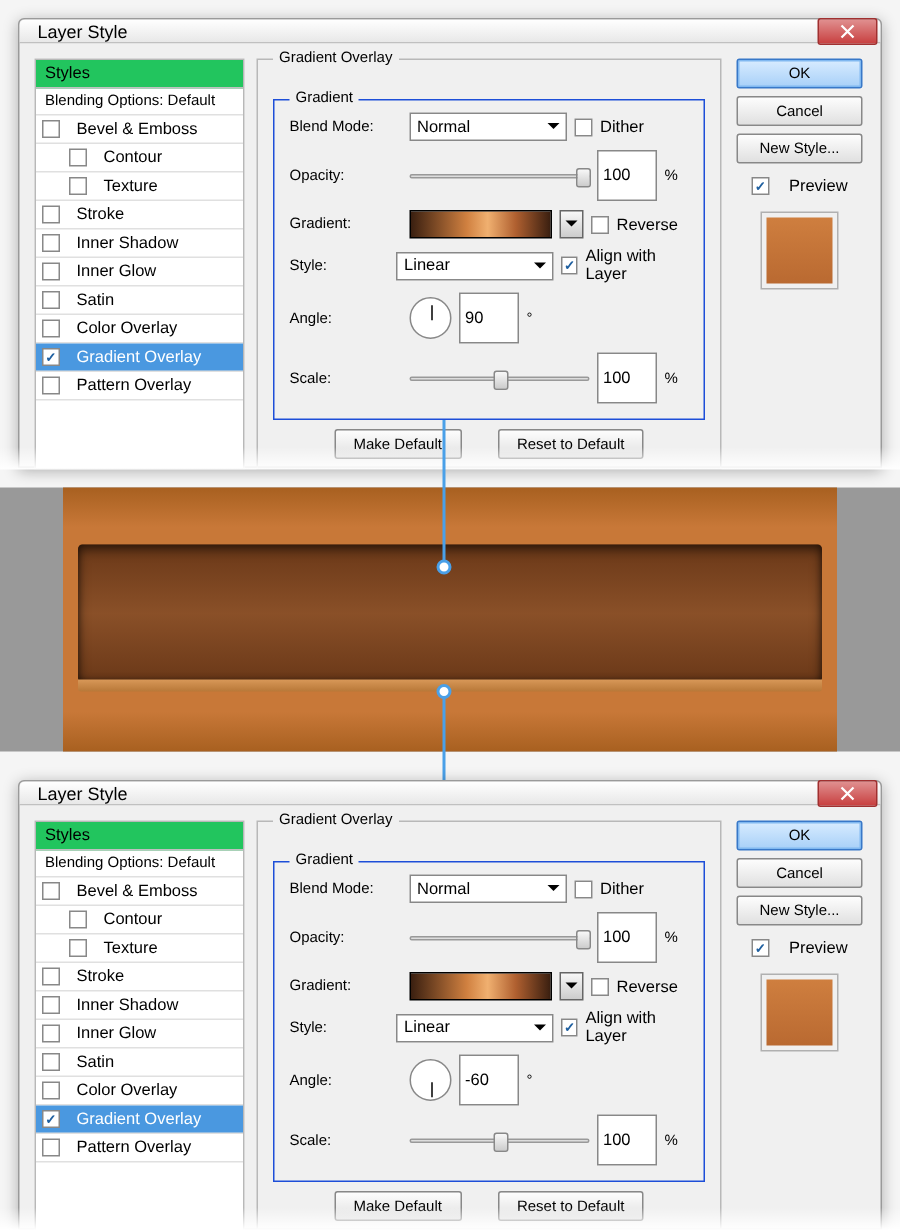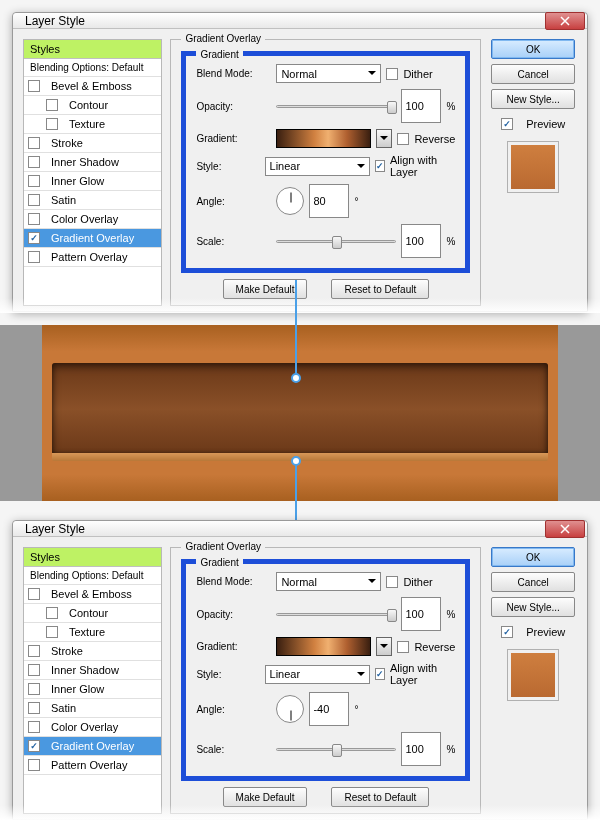--- a/index.html
+++ b/index.html
@@ -4,32 +4,32 @@
 <style>
 *{box-sizing:border-box;margin:0;padding:0;font-family:"Segoe UI",Tahoma,sans-serif;font-size:11px;color:#000}
 body{background:#f5f5f5;width:600px;height:820px;position:relative;overflow:hidden}
 .dialog{position:absolute;background:#f0f0f0;border:1px solid #9a9a9a;border-radius:4px 4px 0 0;box-shadow:0 2px 10px rgba(0,0,0,.3)}
 .titlebar{height:16px;background:linear-gradient(#fff,#e8e8e8);border-bottom:1px solid #c0c0c0;border-radius:4px 4px 0 0;display:flex;align-items:center;padding:0 2px 0 12px}
 .titlebar-title{flex:1;font-size:12px}
 .close-btn{width:40px;height:18px;background:linear-gradient(#e09090,#c84040);border:1px solid #a03030;border-radius:2px;display:flex;align-items:center;justify-content:center;color:#fff;font-weight:bold}
 .close-btn svg{width:10px;height:10px}
 .dlg-body{padding:10px;display:flex;gap:8px;position:relative}
 .styles-panel{width:140px;border:1px solid #b8b8b8;background:#fff}
-.styles-head{background:#bef264;border-bottom:1px solid #c0c0c0;padding:3px 6px;font-weight:normal}
+.styles-head{background:#22c55e;border-bottom:1px solid #c0c0c0;padding:3px 6px;font-weight:normal}
 .styles-sub{border-bottom:1px solid #e0e0e0;padding:3px 6px;font-size:10px}
 .style-row{border-bottom:1px solid #e0e0e0;padding:3px 4px;display:flex;gap:11px}
 .style-row.indent{padding-left:22px}
 .style-row.selected{background:#4a98e0;color:#fff}
 .style-row.selected *{color:#fff}
 .style-row.dim{color:#a0a0a0}
 .cb{width:12px;height:12px;border:1px solid #888;background:#fff;display:inline-flex;align-items:center;justify-content:center;font-size:9px}
 .cb.checked::after{content:"✓";color:#2060a0;font-weight:bold}
 .center-panel{flex:1;border:1px solid #b8b8b8;padding:6px 10px;position:relative;min-height:230px}
 .group-title{position:absolute;top:-7px;left:10px;background:#f0f0f0;padding:0 4px;font-size:10px}
-.sub-group{border:5px solid #1d4ed8;padding:8px 10px 4px;margin-top:5px;position:relative}
+.sub-group{border:1px solid #1d4ed8;padding:8px 10px 4px;margin-top:20px;position:relative}
 .row{display:flex;align-items:center;margin-bottom:6px;gap:5px}
 .lbl{width:75px;text-align:left;font-size:10px}
 .dropdown{height:19px;border:1px solid #888;background:#fff;display:flex;align-items:center;padding:0 4px;flex:0 0 105px;position:relative}
 .dropdown::after{content:"";position:absolute;right:4px;top:6px;border:4px solid transparent;border-top-color:#000}
 .grad-prev{height:19px;flex:0 0 95px;border:1px solid #000;background:linear-gradient(90deg,#3a1f10,#d08040 40%,#f0b070 55%,#b06030 75%,#3a1f10);position:relative}
 .grad-dd{width:16px;height:19px;border:1px solid #666;background:linear-gradient(#f8f8f8,#ccc);display:flex;align-items:center;justify-content:center}
 .grad-dd::after{content:"";border:4px solid transparent;border-top-color:#000;margin-top:3px}
 .slider{height:3px;background:#ddd;border:1px solid #999;flex:0 0 120px;position:relative;border-radius:2px}
 .slider-thumb{position:absolute;top:-5px;width:10px;height:13px;background:linear-gradient(#f8f8f8,#ccc);border:1px solid #888;border-radius:2px}
 .num-box{width:40px;height:34px;border:1px solid #888;background:#fff;padding:0 3px;display:flex;align-items:center;font-size:10px}
@@ -143,21 +143,21 @@
             </div>
           <span class="cb checked"></span>
           <span>Align with Layer</span>
         </div>
         <div class="row">
           <span class="lbl">Angle:</span>
           <div class="angle-dial">
               <div class="angle-needle" style="transform:rotate(-90deg)"></div>
             </div>
           <div class="num-box">
-              <span>80</span>
+              <span>90</span>
             </div>
           <span class="unit">°</span>
         </div>
         <div class="row">
           <span class="lbl">Scale:</span>
           <div class="slider">
               <div class="slider-thumb" style="left:55px"></div>
             </div>
           <div class="num-box">
               <span>100</span>
@@ -287,21 +287,21 @@
             </div>
           <span class="cb checked"></span>
           <span>Align with Layer</span>
         </div>
         <div class="row">
           <span class="lbl">Angle:</span>
           <div class="angle-dial">
               <div class="angle-needle" style="transform:rotate(90deg)"></div>
             </div>
           <div class="num-box">
-              <span>-40</span>
+              <span>-60</span>
             </div>
           <span class="unit">°</span>
         </div>
         <div class="row">
           <span class="lbl">Scale:</span>
           <div class="slider">
               <div class="slider-thumb" style="left:55px"></div>
             </div>
           <div class="num-box">
               <span>100</span>

